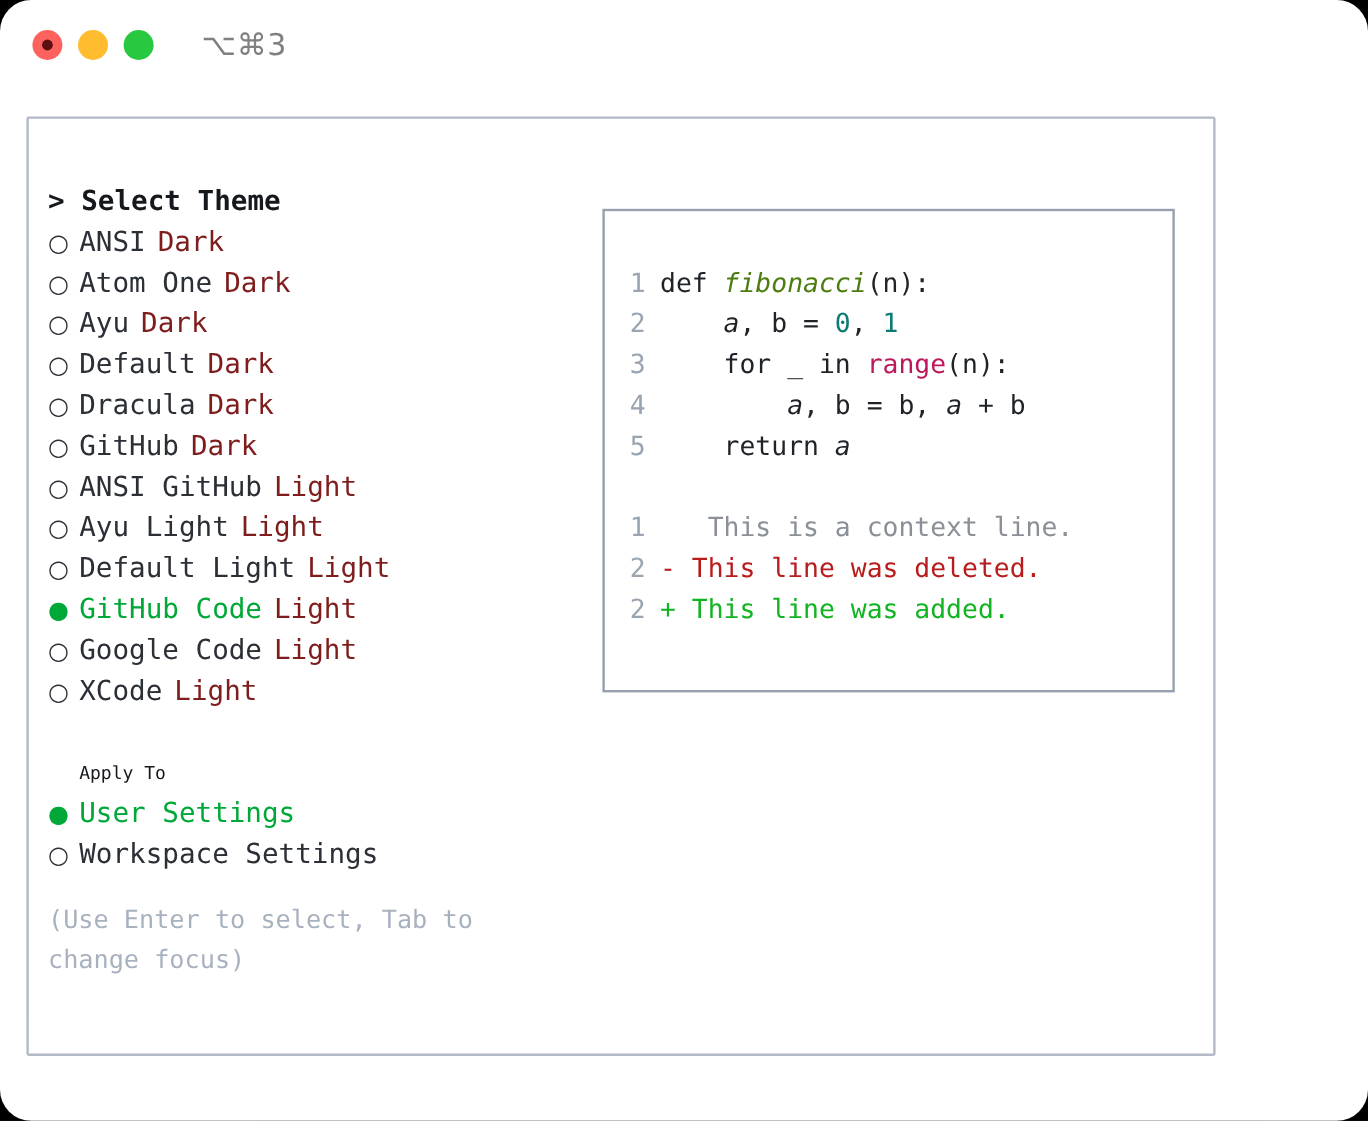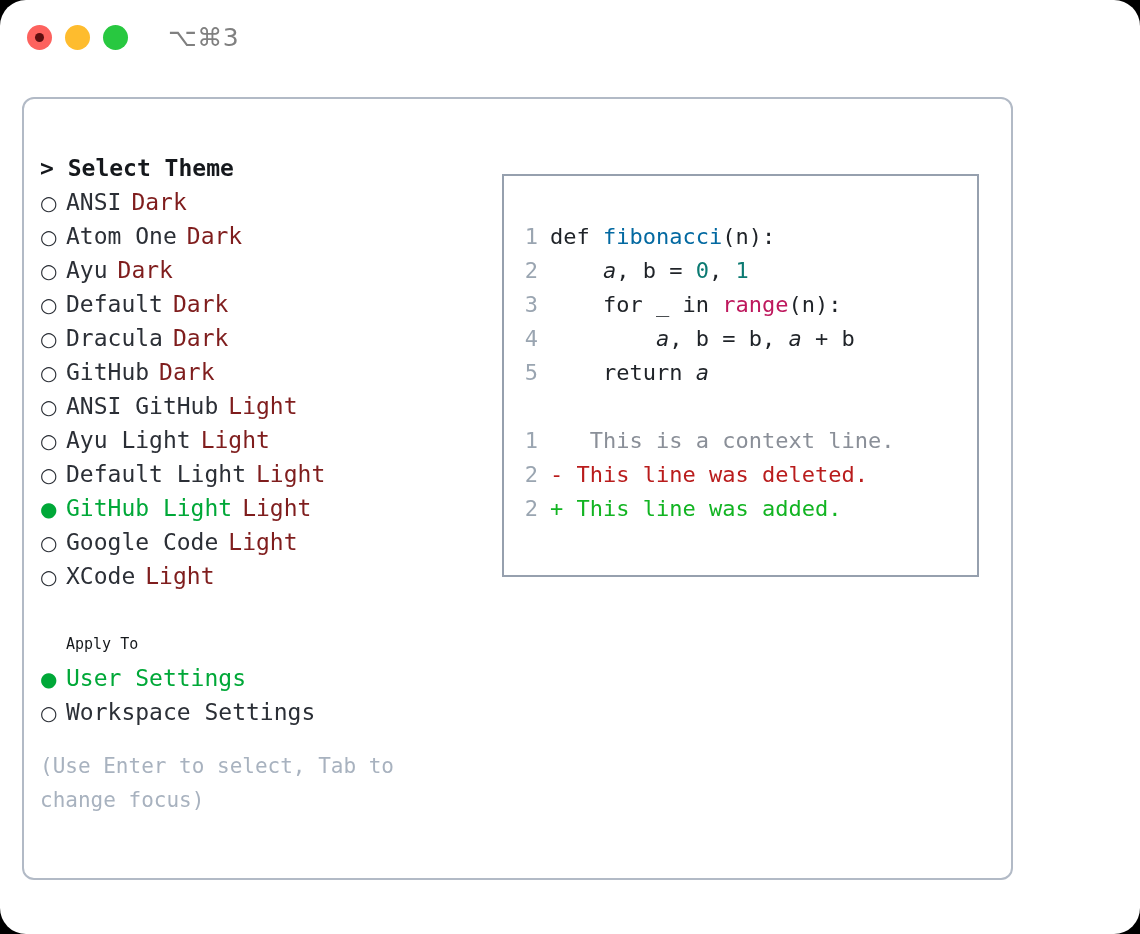--- a/index.html
+++ b/index.html
@@ -71,21 +71,21 @@
   }
 
   
   .panel {
     position: absolute;
     left: 22px;
     top: 97px;
     width: 991px;
     height: 783px;
     border: 2px solid #b2bac6;
-    border-radius: 12px;
+    border-radius: 2px;
     box-sizing: border-box;
     background: #ffffff;
   }
 
   .columns {
     position: absolute;
     left: 0; top: 0;
     width: 100%; height: 100%;
   }
 
@@ -179,21 +179,21 @@
     height: 34px;
   }
   .lnum {
     flex: 0 0 46px;
     text-align: right;
     color: #9aa5b1;
     padding-right: 12px;
     box-sizing: border-box;
   }
   .ctext { color: #1f2328; }
-  .tok-fn   { color: #0369a1; }
+  .tok-fn   { color: #4d7c0f; font-style: italic; }
   .tok-call { color: #be185d; }
   .tok-num  { color: #0b7a72; }
   .tok-var  { font-style: italic; }
   .blank-line { height: 34px; }
 
   .diff-ctx { color: #8a8f98; }
   .diff-del { color: #b91c1c; }
   .diff-add { color: #12b422; }
 </style>
 </head>
@@ -219,21 +219,21 @@
         <div class="theme-list" id="theme-list">
             <div class="row"><span class="marker">○</span><span class="row-name">ANSI</span><span class="row-variant">Dark</span></div>
             <div class="row"><span class="marker">○</span><span class="row-name">Atom One</span><span class="row-variant">Dark</span></div>
             <div class="row"><span class="marker">○</span><span class="row-name">Ayu</span><span class="row-variant">Dark</span></div>
             <div class="row"><span class="marker">○</span><span class="row-name">Default</span><span class="row-variant">Dark</span></div>
             <div class="row"><span class="marker">○</span><span class="row-name">Dracula</span><span class="row-variant">Dark</span></div>
             <div class="row"><span class="marker">○</span><span class="row-name">GitHub</span><span class="row-variant">Dark</span></div>
             <div class="row"><span class="marker">○</span><span class="row-name">ANSI GitHub</span><span class="row-variant">Light</span></div>
             <div class="row"><span class="marker">○</span><span class="row-name">Ayu Light</span><span class="row-variant">Light</span></div>
             <div class="row"><span class="marker">○</span><span class="row-name">Default Light</span><span class="row-variant">Light</span></div>
-            <div class="row selected"><span class="marker">●</span><span class="row-name">GitHub Light</span><span class="row-variant">Light</span></div>
+            <div class="row selected"><span class="marker">●</span><span class="row-name">GitHub Code</span><span class="row-variant">Light</span></div>
             <div class="row"><span class="marker">○</span><span class="row-name">Google Code</span><span class="row-variant">Light</span></div>
             <div class="row"><span class="marker">○</span><span class="row-name">XCode</span><span class="row-variant">Light</span></div>
           </div>
 
         <div class="apply-block">
           <div class="apply-title">Apply To</div>
           <div id="apply-list">
               <div class="row selected"><span class="marker">●</span><span class="row-name">User Settings</span></div>
               <div class="row"><span class="marker">○</span><span class="row-name">Workspace Settings</span></div>
             </div>

